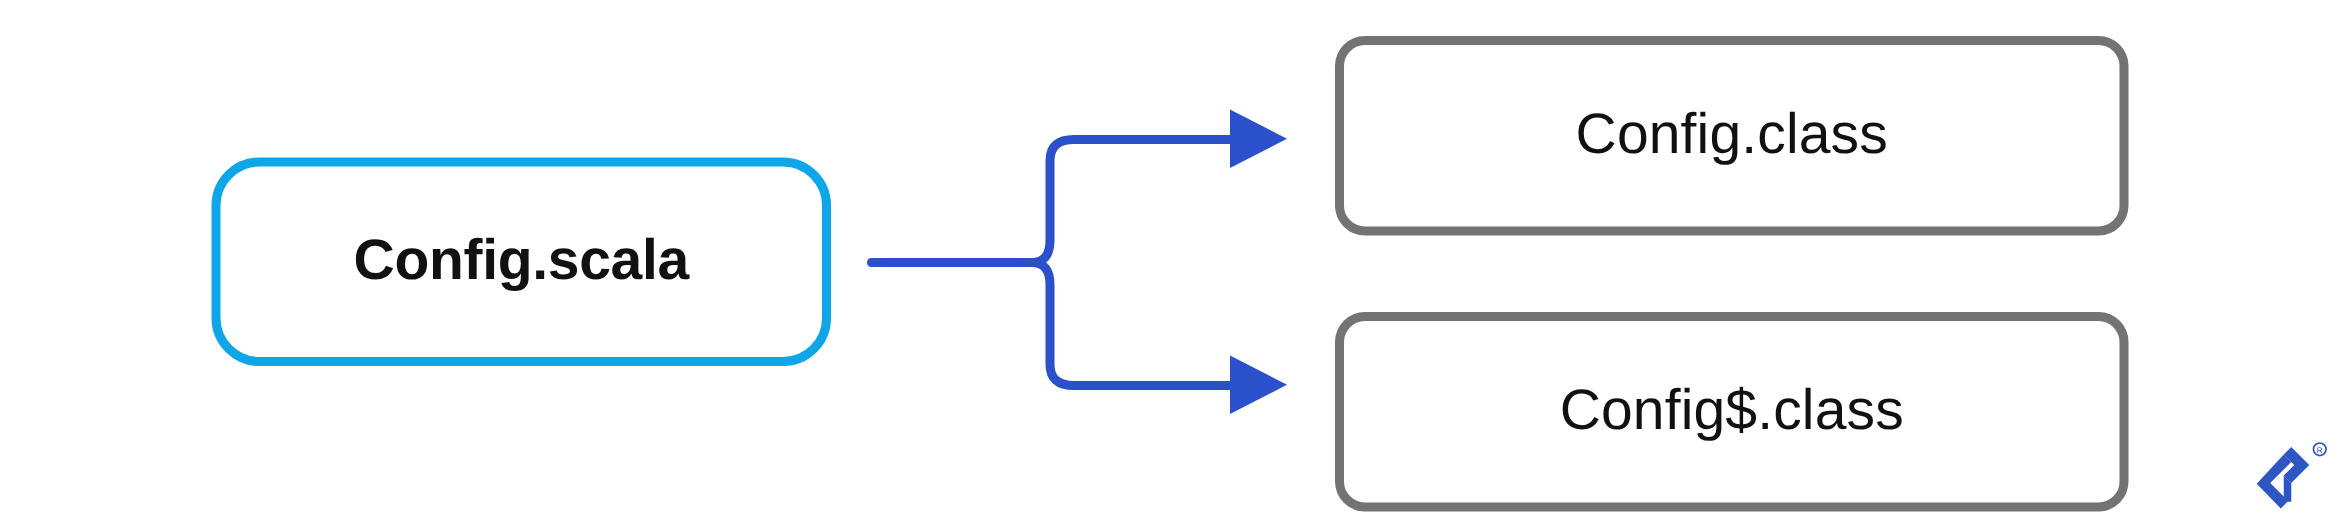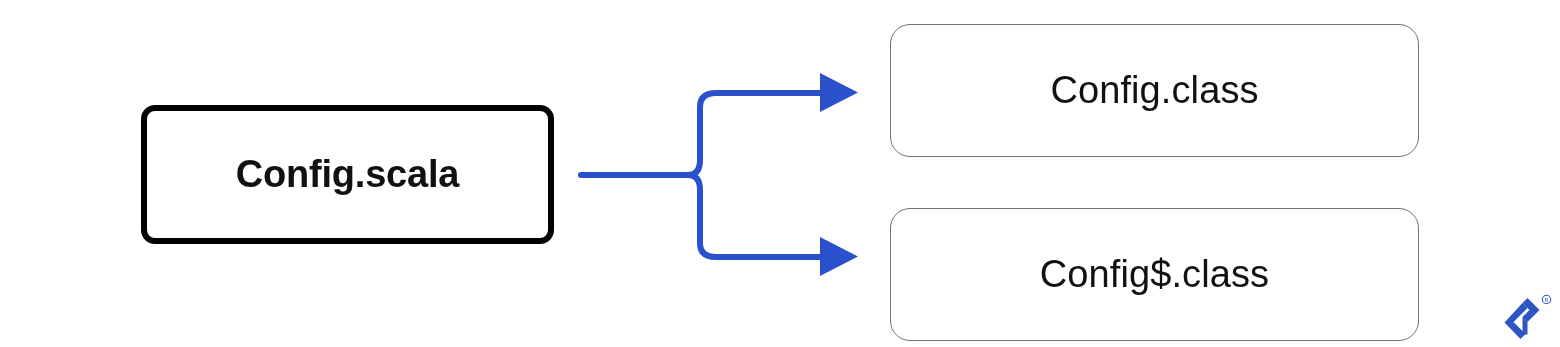--- a/index.html
+++ b/index.html
@@ -33,34 +33,34 @@
     color: #111111;
     line-height: 1.15;
     white-space: nowrap;
   }
 
   .node--source {
     left: 141px;
     top: 105px;
     width: 413px;
     height: 139px;
-    border: 6px solid #000000;
-    border-radius: 14px;
+    border: 6px solid #0ea5e9;
+    border-radius: 32px;
   }
   .node--source .node-label {
     font-size: 38px;
     font-weight: 700;
     letter-spacing: -0.2px;
   }
 
   .node--artifact {
     left: 890px;
     width: 529px;
     height: 133px;
-    border: 1px solid #737373;
+    border: 6px solid #737373;
     border-radius: 20px;
   }
   .node--artifact .node-label {
     font-size: 38px;
     font-weight: 400;
     letter-spacing: 0.1px;
   }
   .node--artifact-top    { top: 24px; }
   .node--artifact-bottom { top: 188px; margin-top: 20px; }
 

